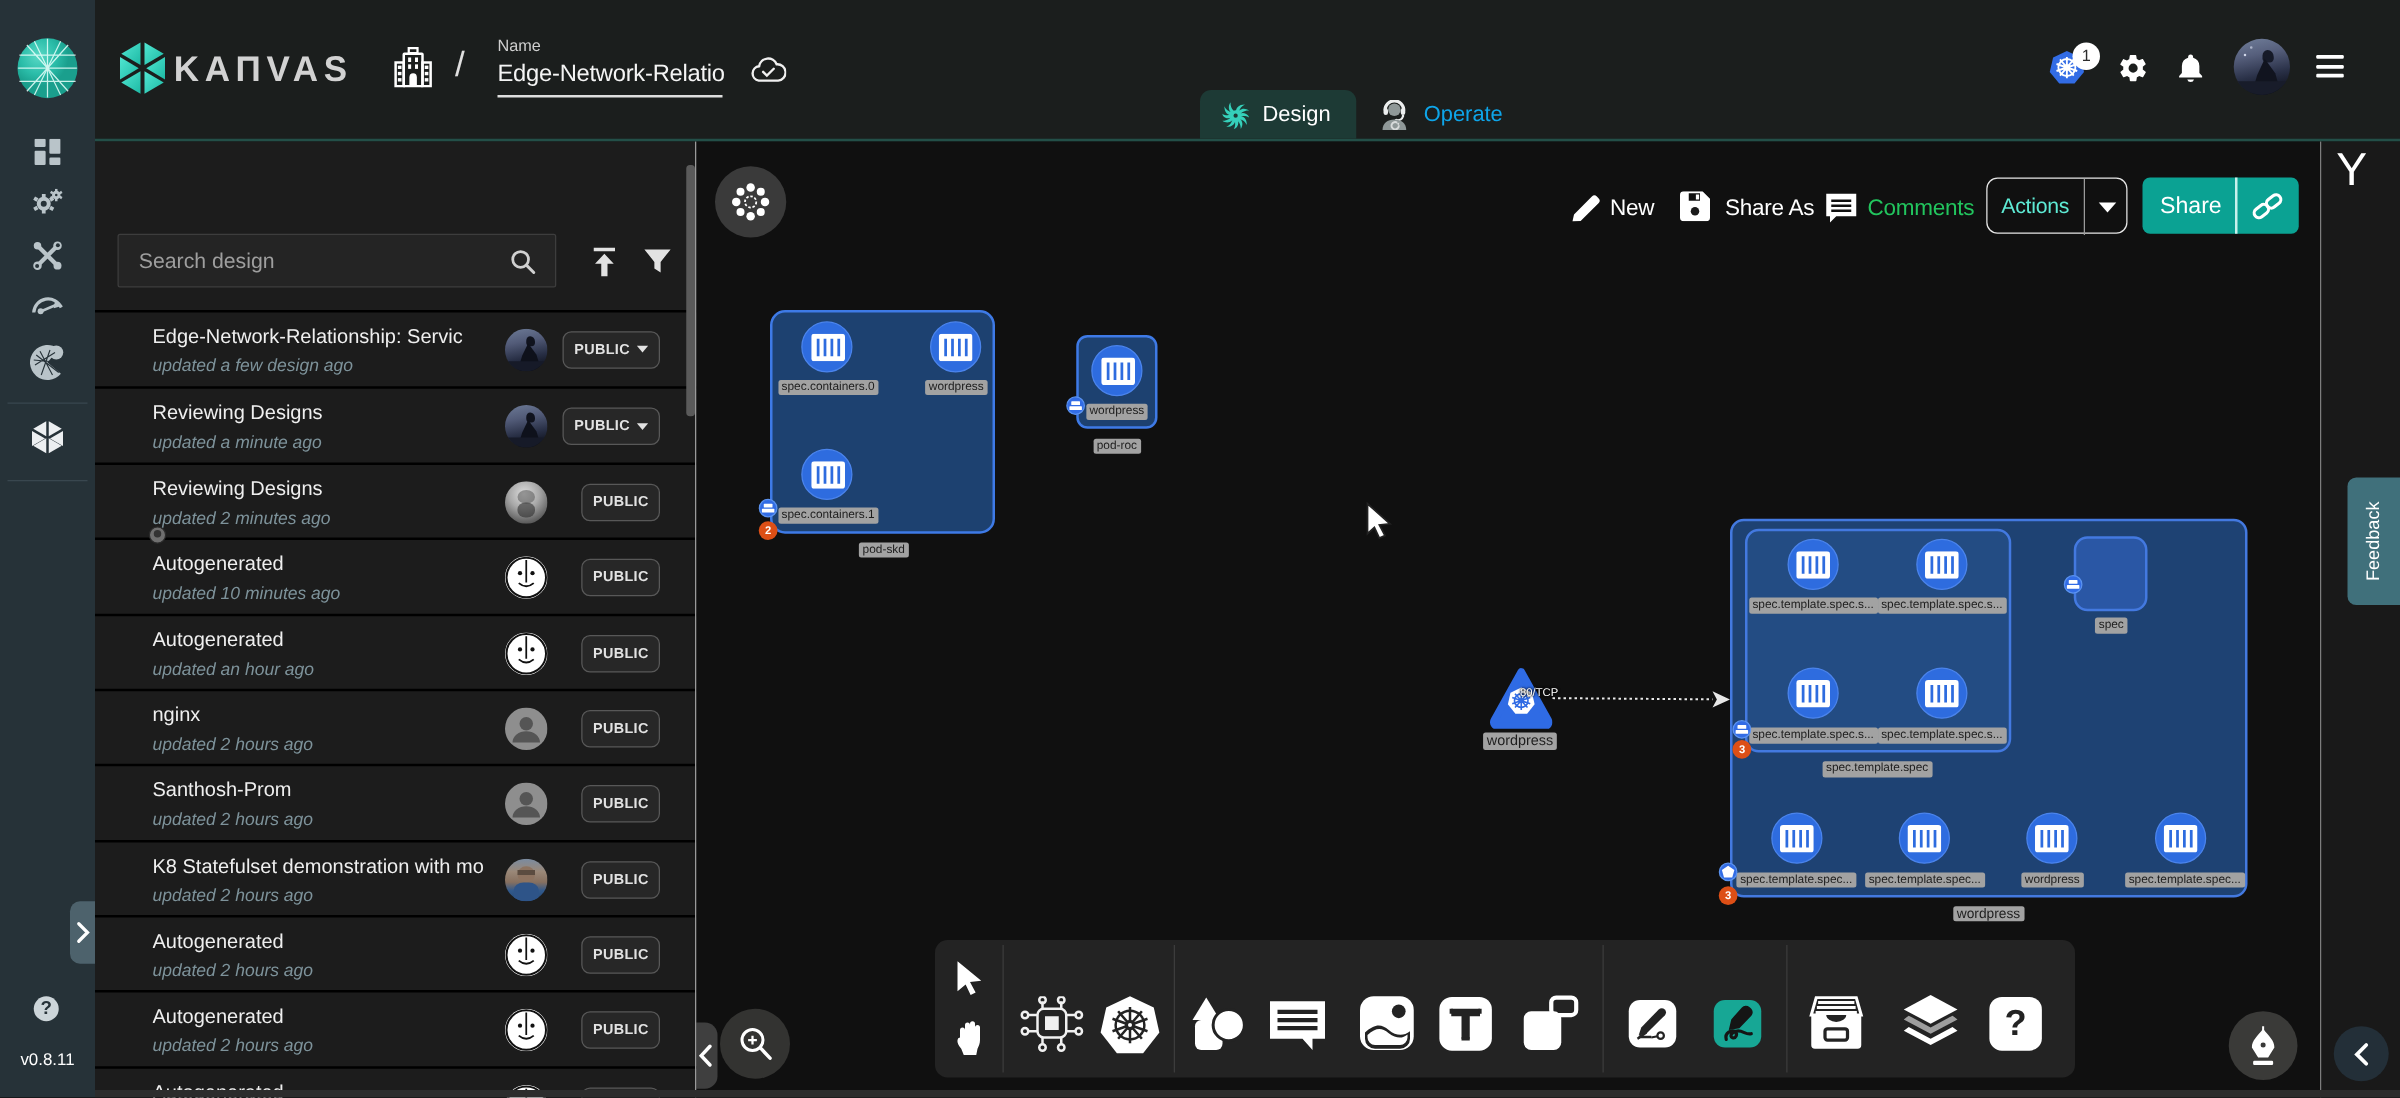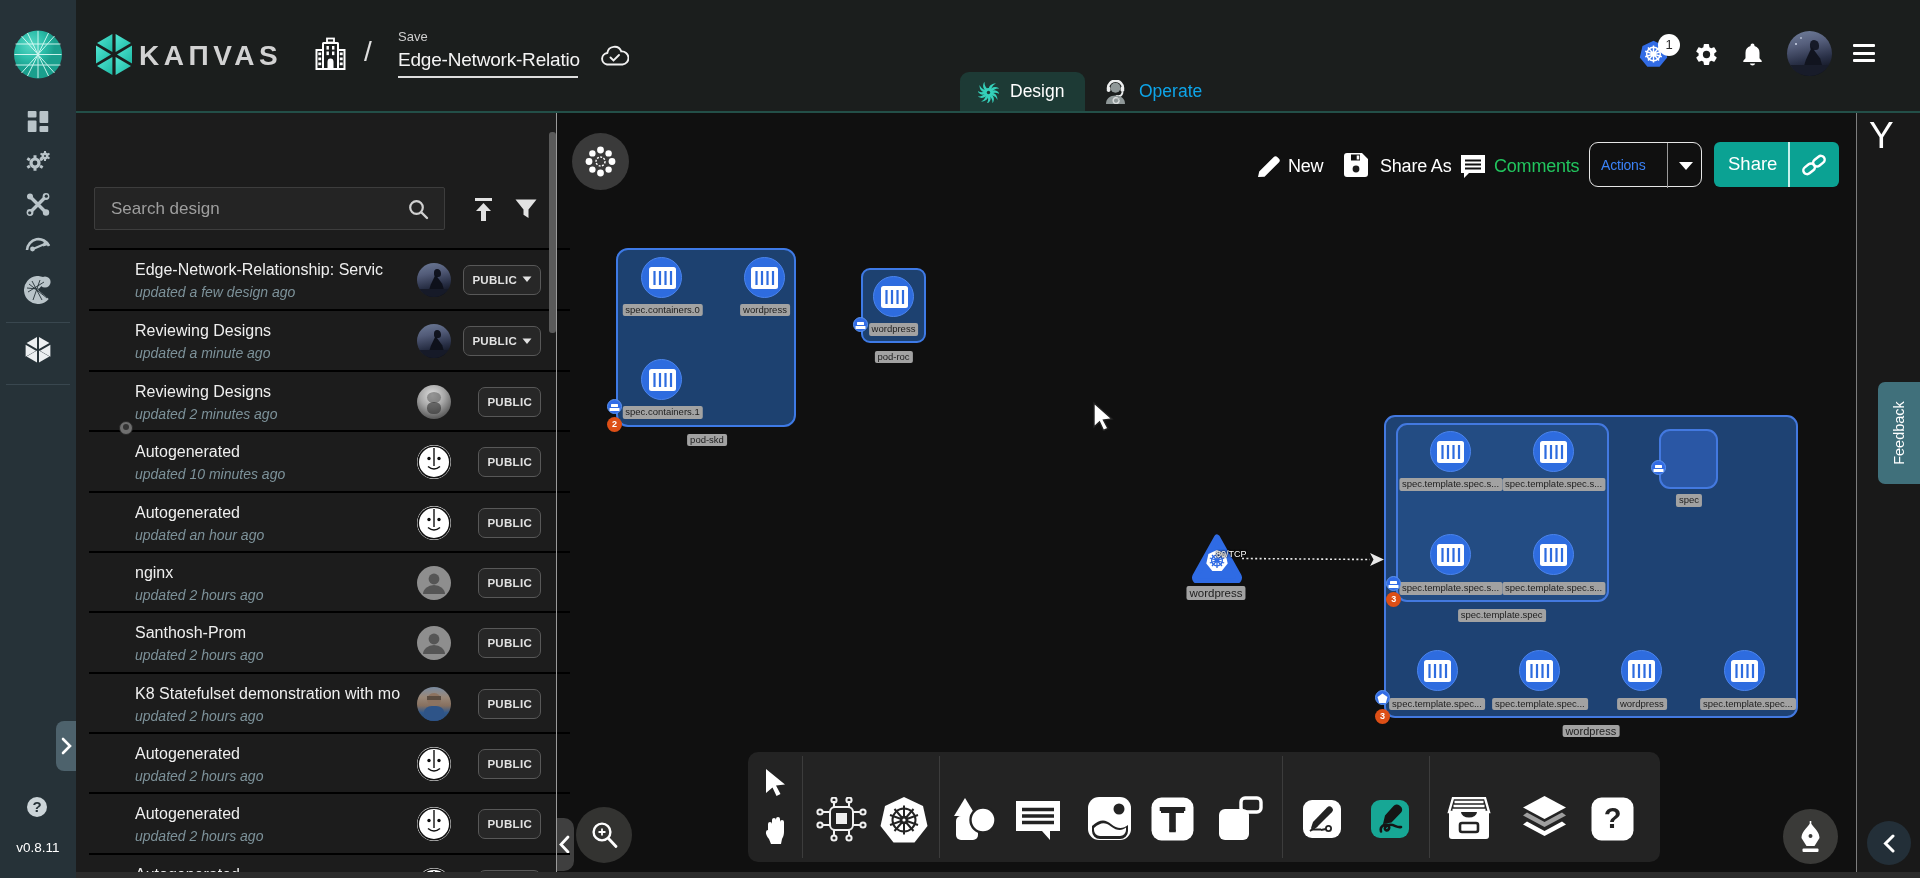--- a/index.html
+++ b/index.html
@@ -8,21 +8,21 @@
 .abs { position:absolute; }
 
 #sidebar { left:0; top:0; width:76px; height:878px; background:#263238; z-index:30; }
 .sbicon { position:absolute; left:50%; transform:translateX(-50%); }
 
 #header { left:76px; top:0; width:1844px; height:113px; background:#1b1e1d; border-bottom:2px solid #234f48; z-index:20; }
 
 #panel { left:76px; top:113px; width:481px; height:765px; background:#1c1c1c; z-index:10; }
 #paneltitle { left:0; top:6px; width:481px; height:50px; background:#050505; color:#e8e8e8; font-size:15.5px; letter-spacing:.5px; text-align:center; line-height:50px; }
 .srch { left:18px; top:74px; width:351px; height:43px; background:#242424; border:1px solid #3d3d3d; border-radius:2px; color:#9e9e9e; font-size:17px; line-height:41px; padding-left:16px; }
-.row { position:absolute; left:0; width:481px; height:60.2px; border-top:2px solid #000;margin-left:13px; }
+.row { position:absolute; left:0; width:481px; height:60.2px; border-top:2px solid #000; }
 .rtitle { position:absolute; left:46px; top:11px; color:#efefef; font-size:16px; white-space:nowrap; max-width:300px; overflow:hidden; }
 .rsub { position:absolute; left:46px; top:34px; color:#7d929a; font-size:14px; font-style:italic; white-space:nowrap; }
 .ravatar { position:absolute; left:328px; top:13px; width:34px; height:34px; border-radius:50%; overflow:hidden; }
 .rchip { position:absolute; right:29px; top:15px; height:30px; border:1.5px solid #585858; border-radius:7px; background:#272727; color:#e2e2e2; font-size:11.5px; font-weight:bold; letter-spacing:.3px; display:flex; align-items:center; padding:0 8px; }
 
 #canvas { left:557px; top:113px; width:1299px; height:765px; background:#101010; }
 .badgelbl { position:absolute; transform:translateX(-50%); background:#a2a2a2; color:#1d1d1d; font-size:9.5px; border-radius:2px; text-align:center; white-space:nowrap; padding:0 3px; line-height:12.5px; height:12.5px; }
 .kcirc { position:absolute; width:41px; height:41px; border-radius:50%; background:#2e6cdf; border:1.5px solid #4b84ec; }
 .kcirc svg { position:absolute; left:6.5px; top:9px; }
 .bluebadge { position:absolute; width:15px; height:15px; border-radius:50%; background:#326ce5; border:1px solid #5b93f0; color:#fff; z-index:5; }
@@ -62,21 +62,21 @@
   </svg>
   <div class="abs" style="left:823px; top:43px; font-size:18px; letter-spacing:-0.2px; color:#fff;">Share As</div>
   <svg class="abs" style="left:903px; top:41px" width="26" height="25" viewBox="0 0 26 25" fill="#fff">
     <path d="M1 1 h24 v18 h-16 l-5 5 v-5 h-3 z"></path>
     <g stroke="#101010" stroke-width="2">
           <path d="M5 6.5 h16 M5 10.5 h16 M5 14.5 h16"></path>
         </g>
   </svg>
   <div class="abs" style="left:937px; top:43px; font-size:18px; letter-spacing:-0.2px; color:#22c55e;">Comments</div>
   <div class="abs" style="left:1032px; top:29px; width:113px; height:45px; border:1.4px solid #e6e6e6; border-radius:9px; display:flex; align-items:center;">
-    <div style="color:#3b82f6; font-size:14px; letter-spacing:-0.2px; padding-left:11px;">Actions</div>
+    <div style="color:#5eead4; font-size:17px; letter-spacing:-0.2px; padding-left:11px;">Actions</div>
     <div style="position:absolute; left:77px; top:0; width:1.2px; height:45px; background:#9a9a9a;"></div>
     <svg style="position:absolute; left:88px; top:18px" width="16" height="10" viewBox="0 0 16 10">
           <path d="M1 1 L15 1 L8 9 Z" fill="#fff"></path>
         </svg>
   </div>
   <div class="abs" style="left:1157px; top:29px; width:125px; height:45px; background:#0ba293; border-radius:6px;">
     <div style="position:absolute; left:14px; top:11px; color:#fff; font-size:18.5px;">Share</div>
     <div style="position:absolute; left:74px; top:0; width:1.6px; height:45px; background:#e9fffb; opacity:.85;"></div>
     <svg style="position:absolute; left:87px; top:11px" width="26" height="24" viewBox="0 0 26 24">
       <g stroke="#fff" stroke-width="2.5" fill="none" transform="rotate(-38 13 12)">
@@ -444,21 +444,21 @@
     <rect x="4.3" y="15.5" width="2.9" height="2.7"></rect>
           <rect x="4.3" y="20.5" width="2.9" height="2.7"></rect>
           <rect x="4.3" y="25.5" width="2.9" height="2.7"></rect>
     <rect x="25.8" y="15.5" width="2.9" height="2.7"></rect>
           <rect x="25.8" y="20.5" width="2.9" height="2.7"></rect>
           <rect x="25.8" y="25.5" width="2.9" height="2.7"></rect>
     <path d="M13.5 32 L13.5 25 A3 3.4 0 0 1 19.5 25 L19.5 32 Z"></path>
         </g>
   </svg>
   <div class="abs" style="left:288px; top:36px; font-size:28px; font-weight:300; color:#e0e0e0; transform:rotate(0deg)">/</div>
-  <div class="abs" style="left:322px; top:29px; font-size:13px; color:#cfcfcf;">Save</div>
+  <div class="abs" style="left:322px; top:29px; font-size:13px; color:#cfcfcf;">Name</div>
   <div class="abs" style="left:322px; top:49px; font-size:19px; letter-spacing:-0.2px; color:#f4f4f4; width:182px; overflow:hidden; white-space:nowrap;">Edge-Network-Relatio</div>
   <div class="abs" style="left:322px; top:76px; width:180px; height:1.6px; background:#dedede;"></div>
 
   <svg class="abs" style="left:524px; top:44px" width="29" height="25" viewBox="0 0 29 25">
     <path d="M7 20.5 A 5.8 5.8 0 0 1 7.3 9 A 7.3 7.3 0 0 1 21.3 7.4 A 5.2 5.2 0 0 1 22.5 20.5 Z" fill="none" stroke="#f0f0f0" stroke-width="1.9"></path>
     <path d="M10.5 13.5 L13.5 16.5 L19 11" fill="none" stroke="#f0f0f0" stroke-width="1.9" stroke-linecap="round"></path>
   </svg>
 
   <div class="abs" style="left:884px; top:72px; width:125px; height:39px; background:#1d3a35; border-radius:9px 9px 0 0;">
     <svg class="abs" style="left:18px; top:10px" width="21" height="21" viewBox="0 0 21 21">

